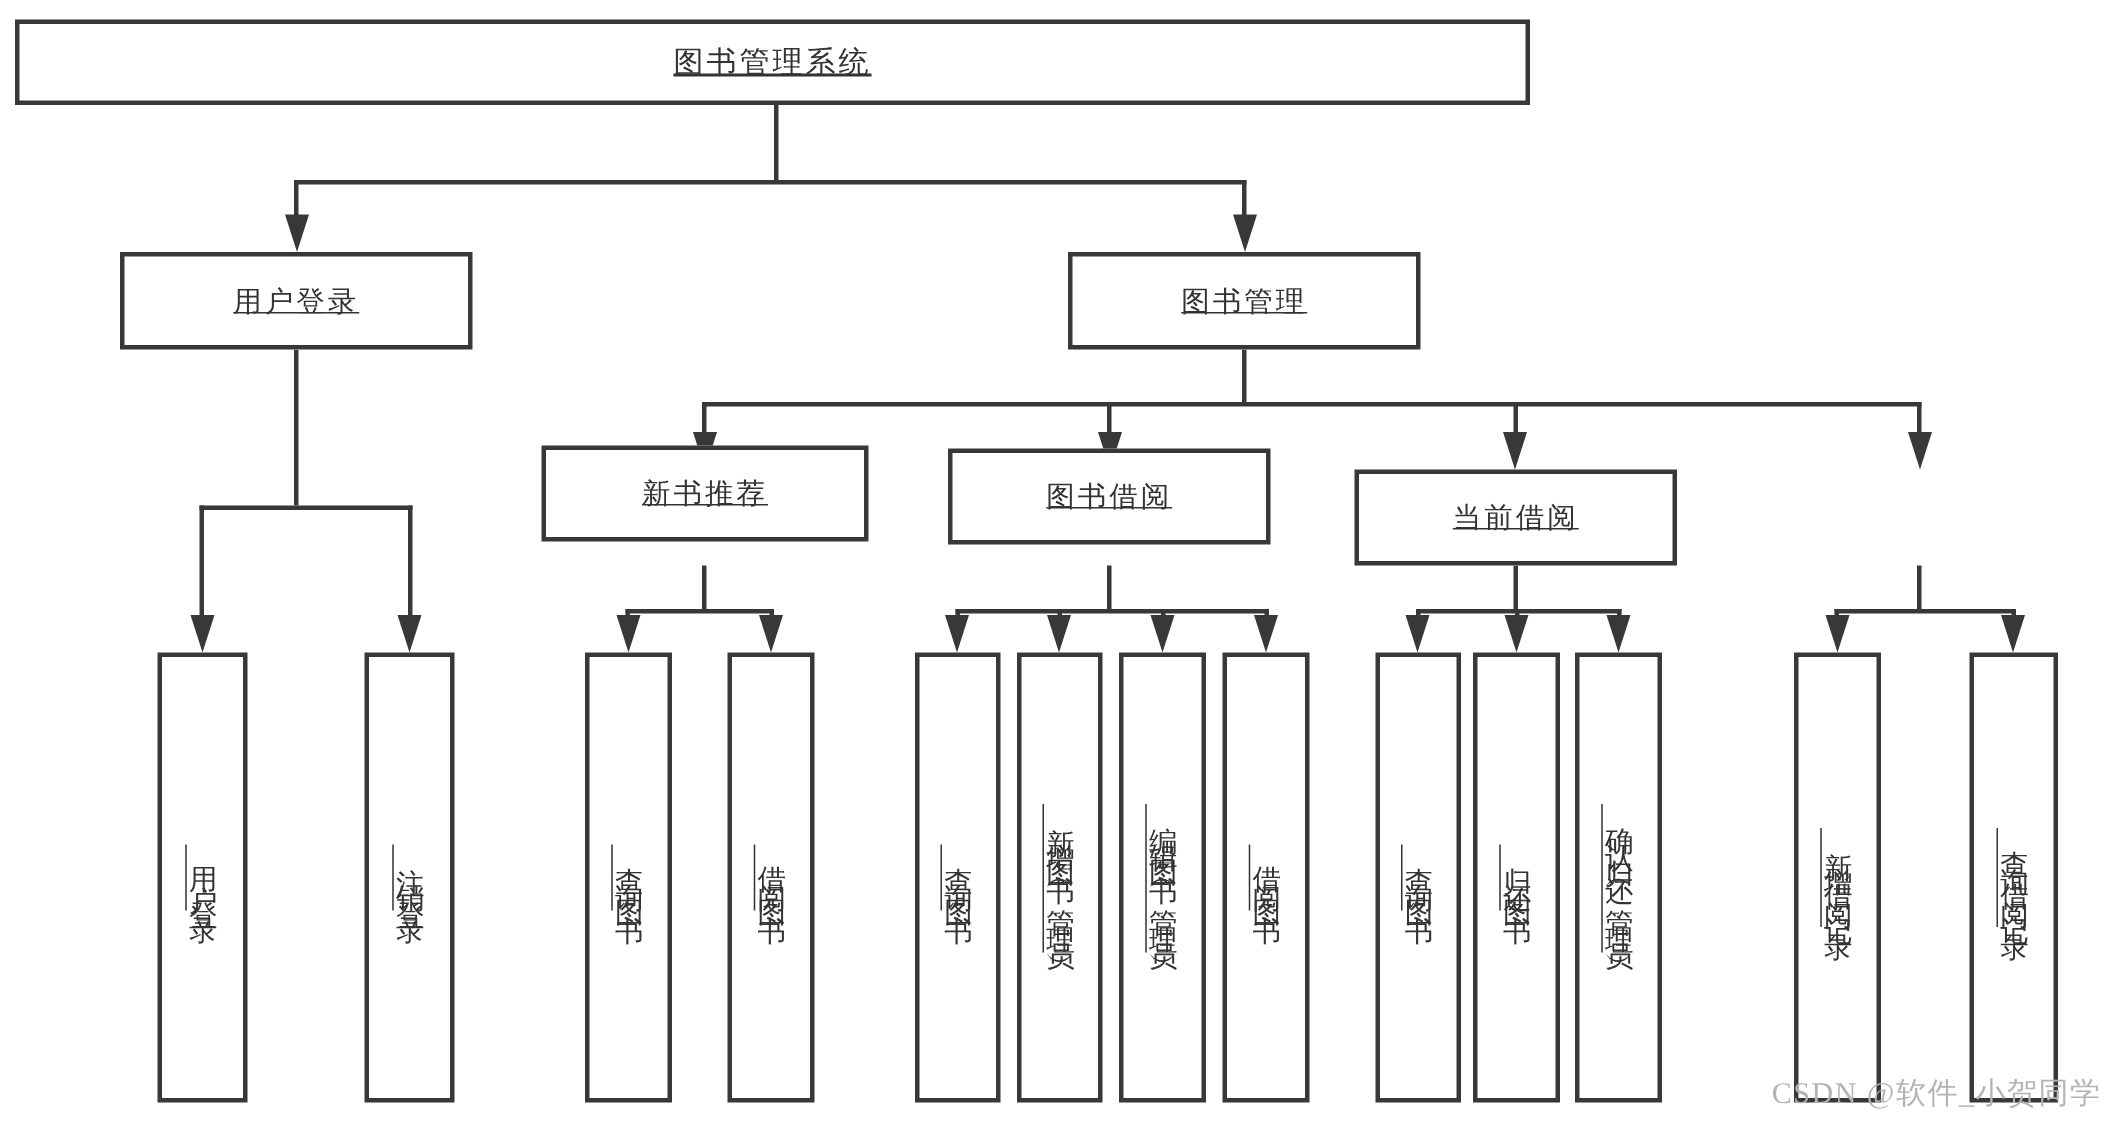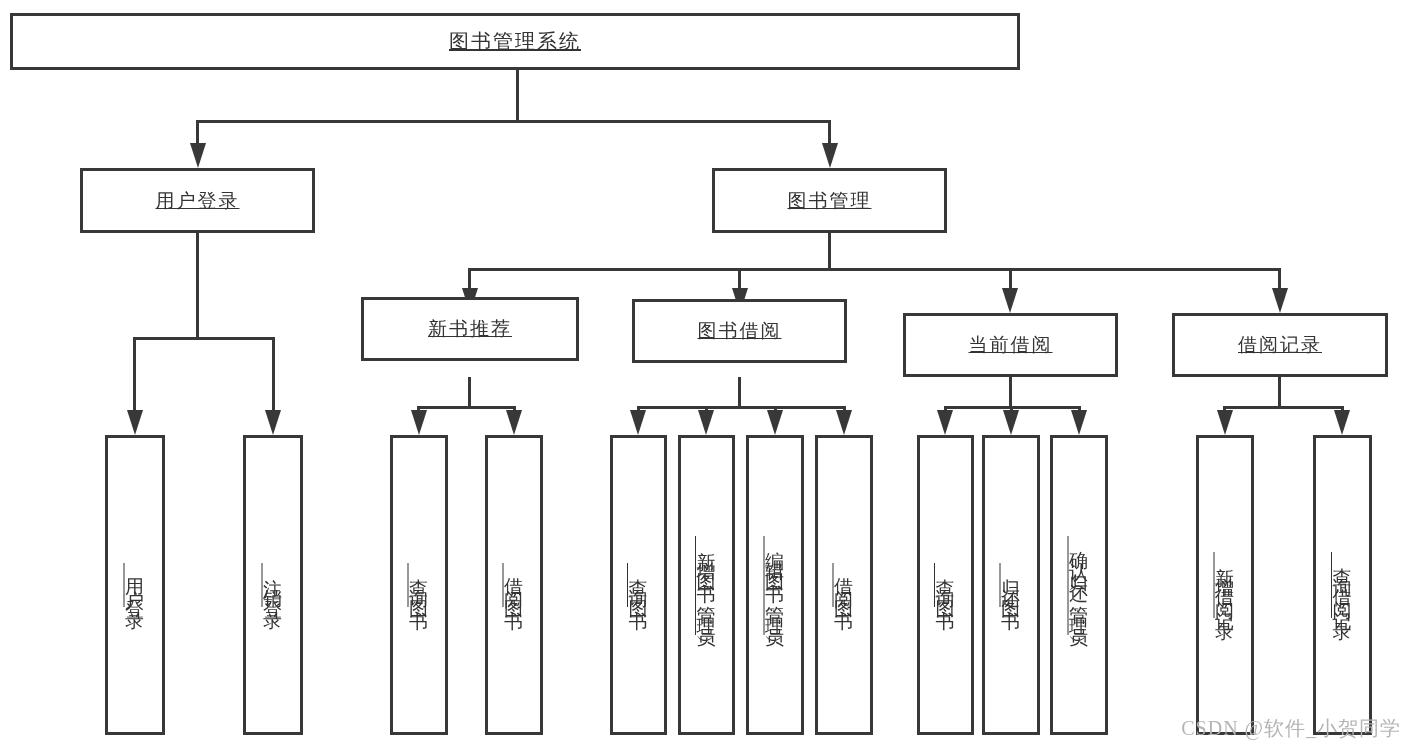--- a/index.html
+++ b/index.html
@@ -51,23 +51,20 @@
   </div>
 
   <div class="node" style="left:632px;top:299px;width:215px;height:64px">
     <span class="lbl">图书借阅</span>
   </div>
 
   <div class="node" style="left:903px;top:313px;width:215px;height:64px">
     <span class="lbl">当前借阅</span>
   </div>
 
-  <div class="node" style="left:1172px;top:313px;width:216px;height:64px">
-    <span class="lbl">借阅记录</span>
-  </div>
 
   <div class="node v" style="left:105px;top:435px;width:60px;height:300px">
     <span class="lbl">用户登录</span>
   </div>
 
   <div class="node v" style="left:243px;top:435px;width:60px;height:300px">
     <span class="lbl">注销登录</span>
   </div>
 
   <div class="node v" style="left:390px;top:435px;width:58px;height:300px">

